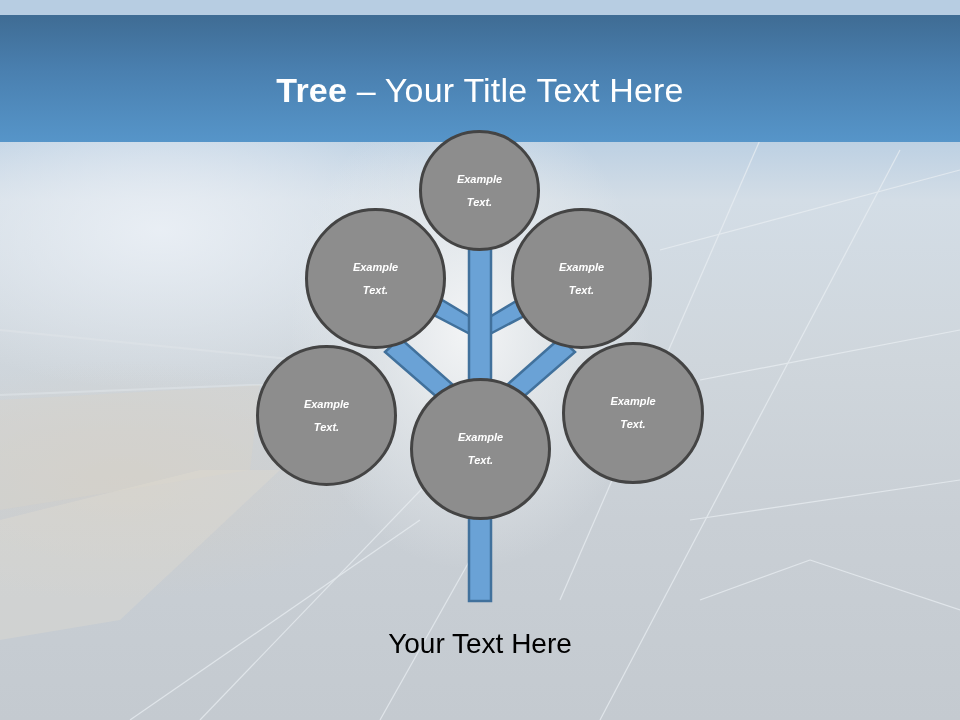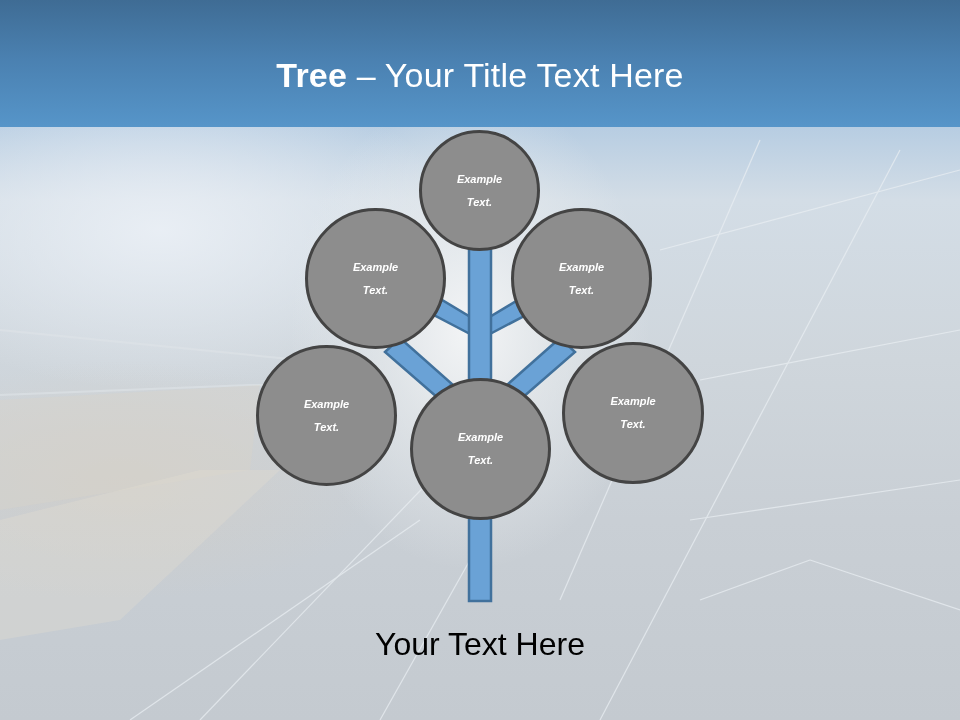--- a/index.html
+++ b/index.html
@@ -11,21 +11,21 @@
       position: absolute; inset: 0;
       background:
         radial-gradient(ellipse 180px 240px at 470px 330px, rgba(245,246,247,0.95) 0%, rgba(235,238,240,0.6) 45%, rgba(220,226,230,0) 100%),
         radial-gradient(ellipse 260px 120px at 120px 480px, rgba(215,205,190,0.45) 0%, rgba(210,210,205,0) 100%),
         radial-gradient(ellipse 300px 160px at 160px 230px, rgba(235,240,246,0.9) 0%, rgba(220,228,236,0) 100%),
         linear-gradient(180deg, #b7cde2 127px, #d3dde6 200px, #cfd6dc 360px, #c9cfd5 520px, #c4cad0 720px);
     }
     
     .bg-lines { position: absolute; inset: 0; }
     .header {
-      position: absolute; left: 0; top: 0; width: 960px; height: 127px;
+      position: absolute; left: 0; top: 15px; width: 960px; height: 127px;
       background: linear-gradient(180deg, #3f6c94 0%, #4a80b0 45%, #5695c9 100%);
     }
     .title {
       position: absolute; left: 0; top: 52px; width: 960px; text-align: center;
       color: #ffffff; font-size: 34px; line-height: 46px; letter-spacing: 0.2px;
     }
     .title .bold { font-weight: bold; }
     .tree-svg { position: absolute; left: 0; top: 0; }
     .node {
       position: absolute; box-sizing: border-box;
@@ -34,21 +34,21 @@
       border: 3px solid #444444;
       display: flex; align-items: center; justify-content: center;
       text-align: center;
     }
     .node-text {
       color: #ffffff; font-style: italic; font-weight: bold;
       font-size: 11px; line-height: 23px;
     }
     .caption {
       position: absolute; left: 0; top: 622px; width: 960px; text-align: center;
-      color: #000000; font-size: 32px; line-height: 44px;
+      color: #000000; font-size: 28px; line-height: 44px;
     }
   </style>
 </head>
 <body>
 
 <div class="slide">
   <svg class="bg-lines" width="960" height="720">
     <g stroke="#e9eef2" stroke-width="1.2" fill="none" opacity="0.75">
       <line x1="560" y1="600" x2="760" y2="140"></line>
       <line x1="600" y1="720" x2="900" y2="150"></line>

